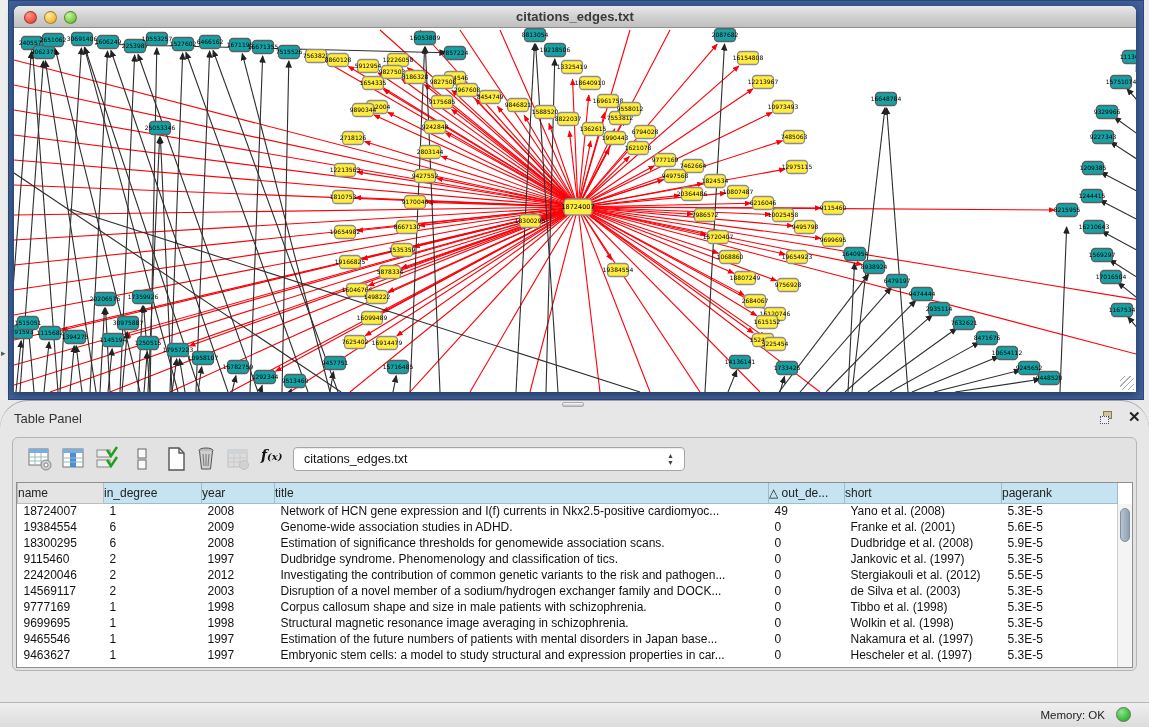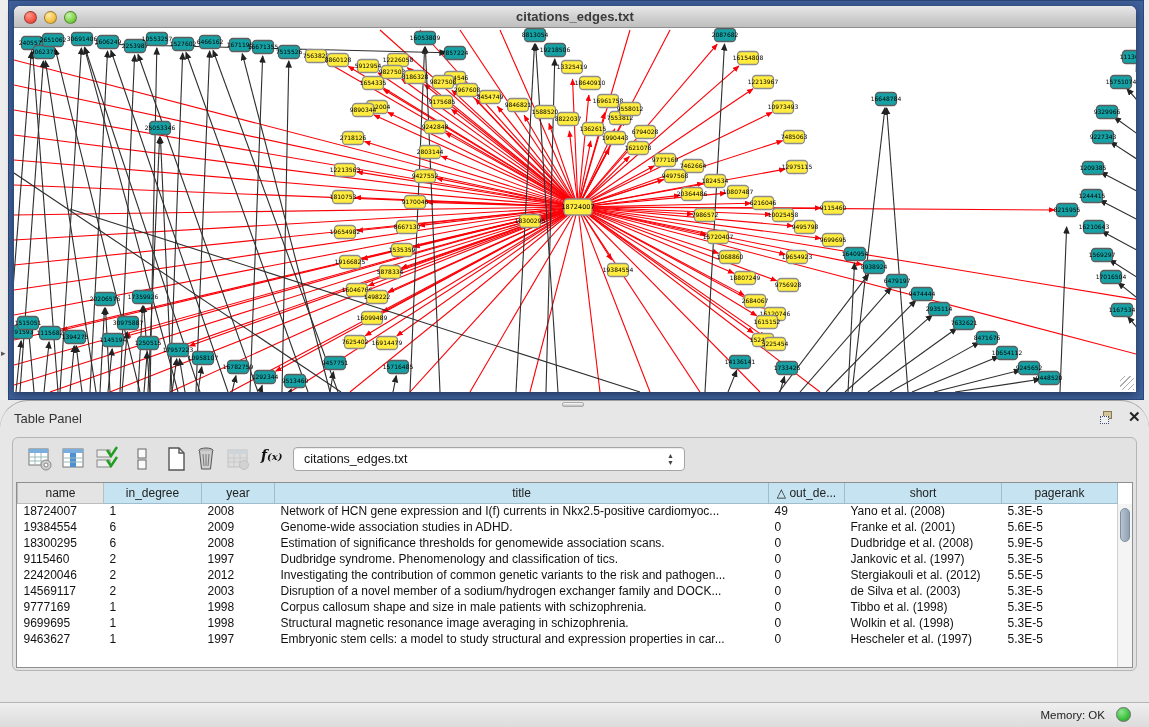--- a/index.html
+++ b/index.html
@@ -34,21 +34,21 @@
 
   #panel-body { position:absolute; left:12px; top:36px; width:1125px; height:234px; background:#e2e2e2; border:1px solid #b5b5b5; border-radius:6px; }
   #toolbar { position:absolute; left:8px; top:6px; width:1100px; height:32px; }
   .tb-icon { position:absolute; top:2px; width:26px; height:26px; cursor:pointer; }
   #dd-table { position:absolute; left:272px; top:3px; width:392px; height:24px; background:#fff; border:1px solid #a6a6a6; border-radius:4px;
     font-size:12.5px; color:#111; line-height:22px; padding-left:10px; cursor:pointer; box-shadow:inset 0 1px 1px rgba(0,0,0,.08); }
   #dd-arrows { position:absolute; right:10px; top:4px; font-size:7px; color:#444; line-height:7px; text-align:center; }
 
   #table-wrap { position:absolute; left:3px; top:44px; width:1117px; height:186px; background:#fff; border:1px solid #8f8f8f; overflow:hidden; }
   table { border-collapse:collapse; table-layout:fixed; width:1100px; font-size:12px; color:#111; }
-  th { height:20px; background:#c5e3f0; border:1px solid #9fbecd; border-top:none; font-weight:normal; font-size:12px; color:#222; text-align:center; overflow:hidden; white-space:nowrap; }
+  th { height:20px; background:#c5e3f0; border:1px solid #9fbecd; border-top:none; font-weight:normal; font-size:12px; color:#222; text-align:left; overflow:hidden; white-space:nowrap; }
   th.first { background:#e4e4e4; border-color:#bdbdbd; }
   td { height:16px; padding:0 2px 0 6px; white-space:nowrap; overflow:hidden; border:none; }
   #vscroll { position:absolute; right:0; top:21px; width:15px; height:164px; background:#f4f4f4; border-left:1px solid #d0d0d0; }
   #vthumb { position:absolute; left:2px; top:4px; width:10px; height:34px; border-radius:5px; background:linear-gradient(90deg,#b9c4cf,#8fa2b4); border:1px solid #7d8fa0; }
 
   #tabs { position:absolute; left:428px; top:275px; height:20px; display:flex; border:1px solid #9a9a9a; border-radius:4px; overflow:hidden; background:#fff; box-shadow:0 1px 0 rgba(255,255,255,.7); }
   .tab { padding:0 14px; font-size:12.5px; line-height:19px; color:#1a1a1a; background:#fdfdfd; border-right:1px solid #c4c4c4; cursor:pointer; }
   .tab:last-child { border-right:none; }
   .tab.sel { background:linear-gradient(#8a8a8a,#6f6f6f); color:#f4f4f4; }
 
@@ -963,20 +963,29 @@
             <tr>
               <td>9699695</td>
               <td>1</td>
               <td>1998</td>
               <td>Structural magnetic resonance image averaging in schizophrenia.</td>
               <td>0</td>
               <td>Wolkin et al. (1998)</td>
               <td>5.3E-5</td>
             </tr>
             <tr>
+              <td>9465546</td>
+              <td>1</td>
+              <td>1997</td>
+              <td>Estimation of the future numbers of patients with mental disorders in Japan base...</td>
+              <td>0</td>
+              <td>Nakamura et al. (1997)</td>
+              <td>5.3E-5</td>
+            </tr>
+            <tr>
               <td>9463627</td>
               <td>1</td>
               <td>1997</td>
               <td>Embryonic stem cells: a model to study structural and expression properties in car...</td>
               <td>0</td>
               <td>Hescheler et al. (1997)</td>
               <td>5.3E-5</td>
             </tr>
           </tbody>
       </table>

